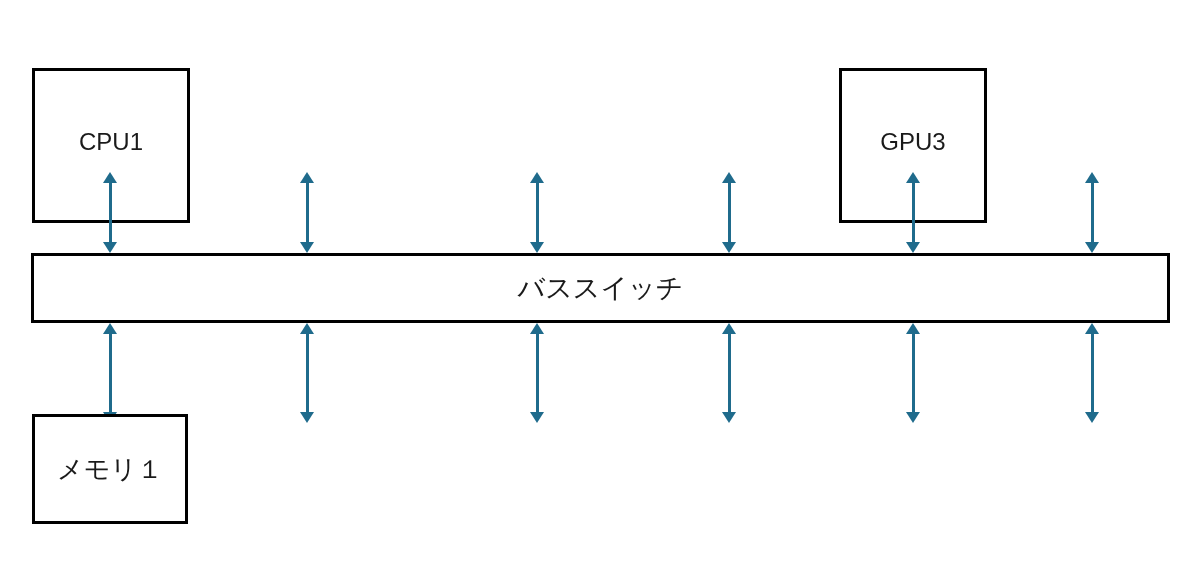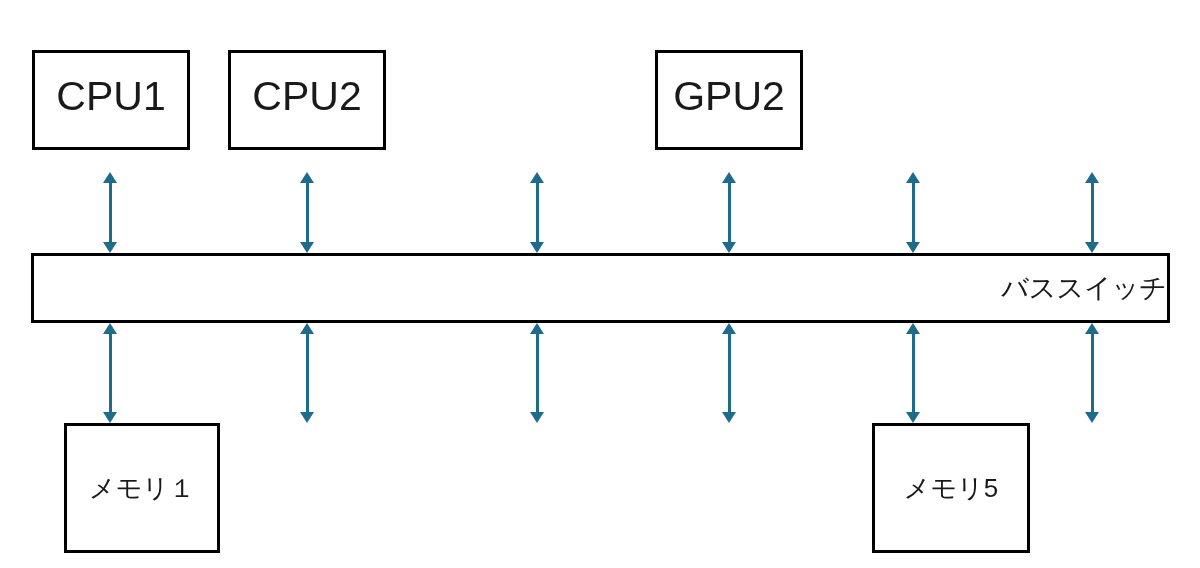--- a/index.html
+++ b/index.html
@@ -23,42 +23,41 @@
   .node{
     position:absolute;
     border:3px solid var(--border);
     background:var(--bg);
     display:flex;
     align-items:center;
     justify-content:center;
     text-align:center;
   }
   .node.top-node{
-    top:50px;
-    height:100px;
-    font-size:41px;
+    top:68px;
+    height:155px;
+    font-size:24px;
     padding-bottom:8px;
   }
   .node.bottom-node{
-    top:423px;
-    height:130px;
+    top:414px;
+    height:110px;
     font-size:26px;
-    margin-left:32px;
   }
   .bus{
     position:absolute;
     left:31px;
     top:253px;
     width:1139px;
     height:70px;
     border:3px solid var(--border);
     background:var(--bg);
     display:flex;
     align-items:center;
-    justify-content:flex-end;
+    justify-content:center;
     font-size:27px;
   }
   .varrow{
     position:absolute;
     width:14px;
     display:flex;
     flex-direction:column;
     align-items:center;
   }
   .varrow .head{
@@ -76,25 +75,22 @@
   }
 </style>
 </head>
 <body>
 
 <div class="canvas">
 
   <div class="node top-node" style="left:32px;width:158px">
       <span>CPU1</span>
     </div>
-  <div class="node top-node" style="left:228px;width:158px">
-      <span>CPU2</span>
-    </div>
-  <div class="node top-node" style="left:655px;width:148px">
-      <span>GPU2</span>
+  <div class="node top-node" style="left:839px;width:148px">
+      <span>GPU3</span>
     </div>
 
   <div class="varrow" style="left:103px;top:172px;height:81px">
       <i class="head up"></i>
       <i class="shaft"></i>
       <i class="head down"></i>
     </div>
   <div class="varrow" style="left:300px;top:172px;height:81px">
       <i class="head up"></i>
       <i class="shaft"></i>
@@ -152,17 +148,14 @@
     </div>
   <div class="varrow" style="left:1085px;top:323px;height:100px">
       <i class="head up"></i>
       <i class="shaft"></i>
       <i class="head down"></i>
     </div>
 
   <div class="node bottom-node" style="left:32px;width:156px">
       <span>メモリ１</span>
     </div>
-  <div class="node bottom-node" style="left:840px;width:158px">
-      <span>メモリ5</span>
-    </div>
 
 </div>
 
 </body></html>

